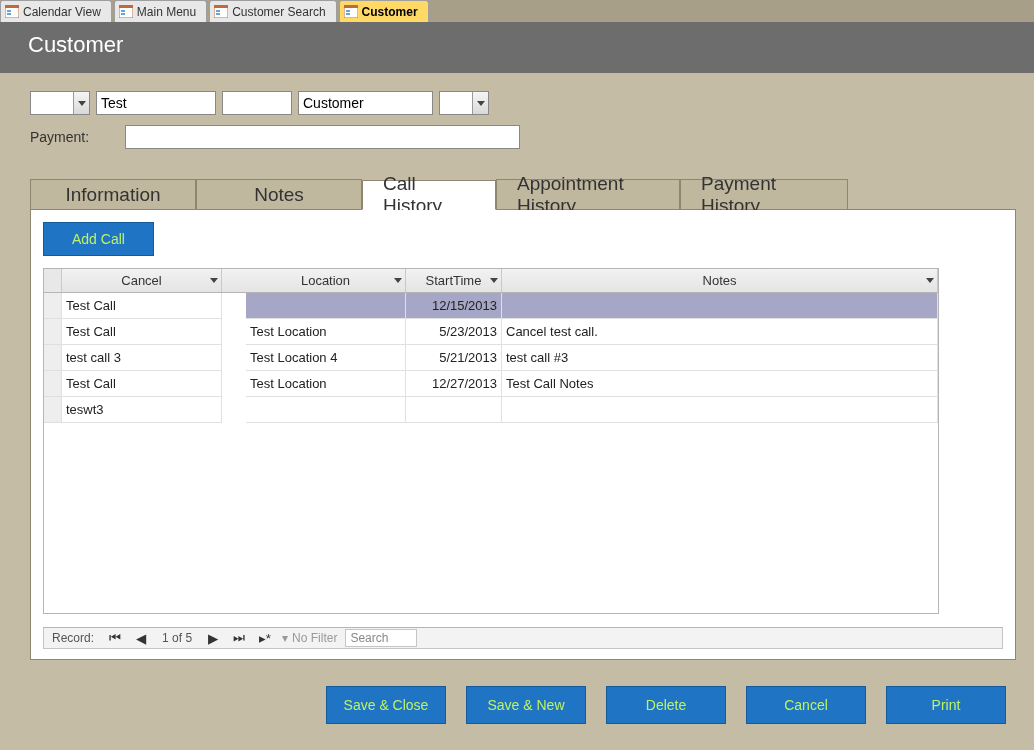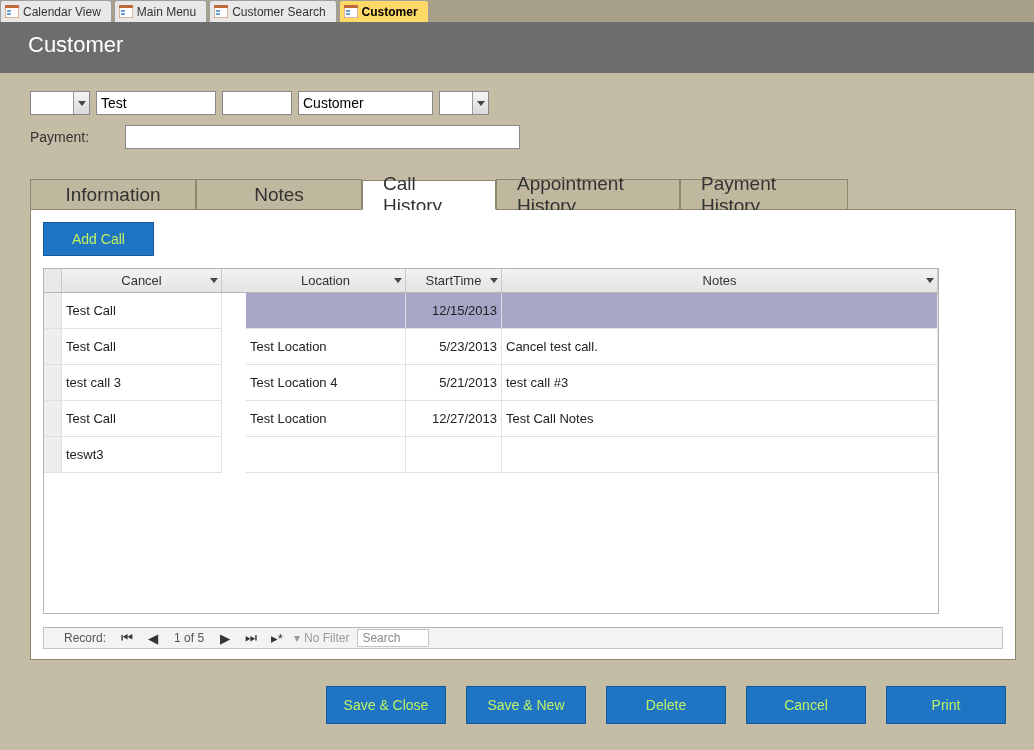--- a/index.html
+++ b/index.html
@@ -53,29 +53,29 @@
 .grid-head { display: flex; background: linear-gradient(#f2f2f2,#e4e4e4); border-bottom: 1px solid #b5b5b5; height: 24px; }
 .gh-cell { border-right: 1px solid #c9c9c9; display: flex; align-items: center; justify-content: center; font-size: 13px; color: #333; position: relative; }
 .gh-cell .dd { position: absolute; right: 2px; width: 10px; height: 10px; display: flex; align-items: center; justify-content: center; }
 .col-sel { width: 18px; background: #e8e8e8; }
 .col-subj { width: 160px; }
 .col-loc { width: 160px; margin-left: 24px; }
 .col-start { width: 96px; }
 .col-notes { flex: 1; }
 
 .grid-body { background: #fff; height: 320px; overflow: auto; }
-.grid-row { display: flex; height: 36px; align-items: stretch; }
+.grid-row { display: flex; height: 26px; align-items: stretch; }
 .grid-row.selected .gc:not(.col-sel) { background: #a6a6c7; }
 .gc { border-right: 1px solid #e0e0e0; border-bottom: 1px solid #e0e0e0; display: flex; align-items: center; padding: 0 4px; font-size: 13px; color: #222; }
 .gc.col-sel { background: #eee; }
 .gc.col-start { justify-content: flex-end; }
 .grid-row.selected .gc.col-subj { background: #fff; }
 
 
-.record-nav { position: absolute; left: 12px; bottom: 10px; right: 12px; height: 22px; display: flex; align-items: center; gap: 8px; font-size: 12px; color: #555; background: #f3f3f3; border: 1px solid #c5c5c5; border-top: 1px solid #b5b5b5; padding: 0 16px; }
+.record-nav { position: absolute; left: 12px; bottom: 10px; right: 12px; height: 22px; display: flex; align-items: center; gap: 8px; font-size: 12px; color: #555; background: #f3f3f3; border: 1px solid #c5c5c5; border-top: 1px solid #b5b5b5; padding: 0 4px; }
 .nav-btn { width: 18px; height: 16px; display: flex; align-items: center; justify-content: center; background: none; border: none; cursor: pointer; color: #333; }
 .rec-text { padding: 0 4px; }
 .no-filter { color: #999; display: flex; align-items: center; gap: 4px; }
 .search-box { border: 1px solid #c5c5c5; background: #fff; padding: 1px 4px; font-size: 12px; color: #888; width: 72px; }
 
 
 .footer { display: flex; justify-content: flex-end; gap: 20px; padding: 14px 28px; }
 .footer .btn-blue { width: 120px; text-align: center; padding: 10px 0; }
 
 

